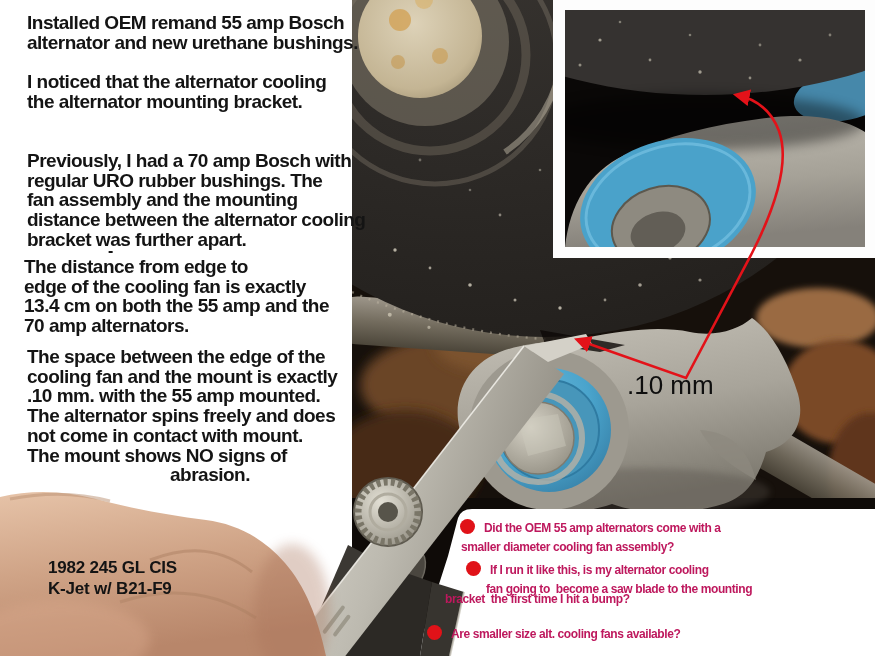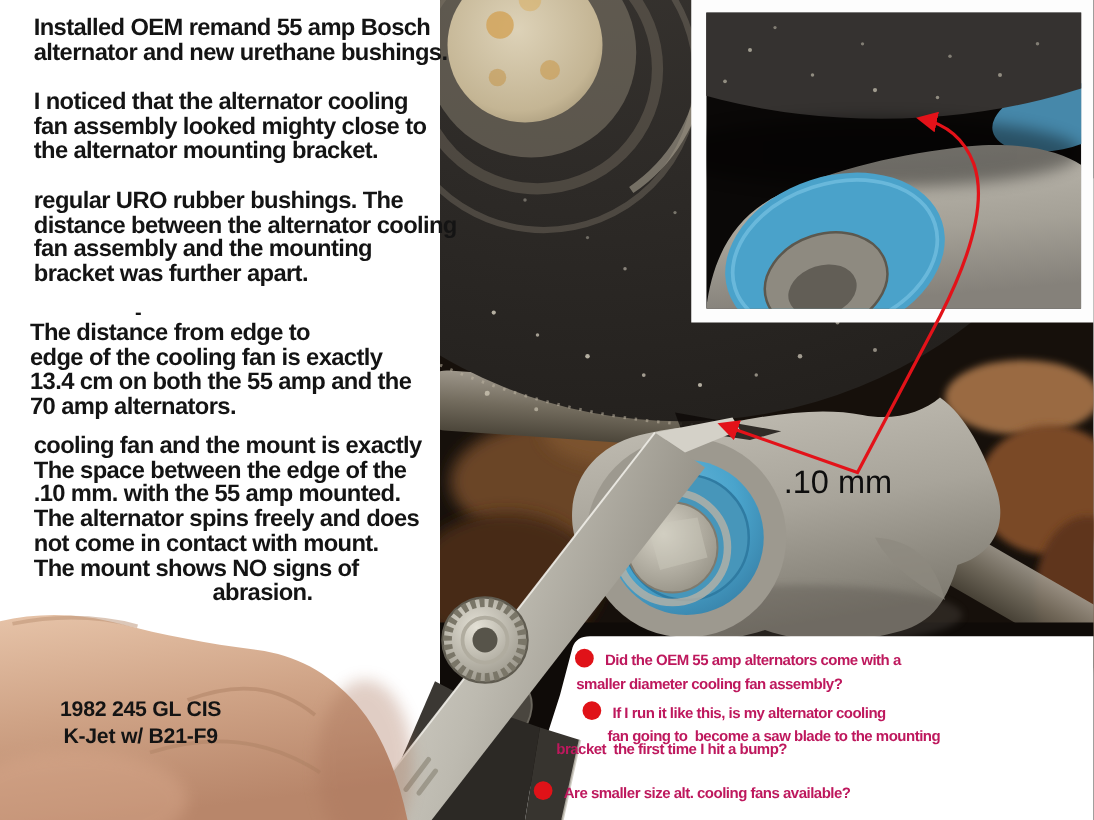--- a/index.html
+++ b/index.html
@@ -5,21 +5,21 @@
   html,body{margin:0;padding:0;background:#ffffff;}
   .stage{position:relative;width:875px;height:656px;overflow:hidden;background:#ffffff;
          font-family:"Liberation Sans",sans-serif;}
   .stage svg{position:absolute;left:0;top:0;}
   .notes{position:absolute;left:0;top:0;width:352px;color:#141414;}
   .para{position:absolute;}
   .ln{font-weight:bold;font-size:19px;line-height:19.7px;letter-spacing:-0.5px;white-space:nowrap;color:#141414;}
   .indent{padding-left:143px;}
   .dash{position:absolute;left:108px;top:242px;font-weight:bold;font-size:16px;color:#141414;}
   .vehicle{position:absolute;left:48px;top:557px;}
-  .vehicle .ln{font-size:17px;line-height:21px;letter-spacing:-0.2px;text-align:center;}
+  .vehicle .ln{font-size:17px;line-height:21px;letter-spacing:-0.2px;}
   .gap-label{position:absolute;left:627px;top:370px;font-weight:normal;font-size:26px;
              letter-spacing:0px;color:#0e0e0e;white-space:nowrap;}
   .q-line{position:absolute;font-weight:bold;font-size:12px;line-height:19px;letter-spacing:-0.4px;
           color:#be185d;white-space:pre;}
   .dot{display:inline-block;width:15px;height:15px;border-radius:50%;background:#e01218;
        margin-right:9px;vertical-align:-2px;}
 </style>
 </head>
 <body>
 
@@ -241,39 +241,39 @@
     <path d="M578,340 L686,378 L752,253 C775,208 790,162 779,131 C771,110 756,99 737,95" fill="none" stroke="#e31219" stroke-width="2.6" marker-start="url(#arrowHd)" marker-end="url(#arrowHd)"></path>
   </svg>
 
   <div class="notes">
     <div class="para" style="left:27px;top:13px">
       <div class="ln">Installed OEM remand 55 amp Bosch</div>
       <div class="ln">alternator and new urethane bushings.</div>
     </div>
     <div class="para" style="left:27px;top:72px">
       <div class="ln">I noticed that the alternator cooling</div>
-      <div class="ln">fan assembly looked mighty close to</div>
       <div class="ln">the alternator mounting bracket.</div>
     </div>
     <div class="para" style="left:27px;top:151px">
+      <div class="ln">Previously, I had a 70 amp Bosch with</div>
       <div class="ln">regular URO rubber bushings. The</div>
+      <div class="ln">fan assembly and the mounting</div>
       <div class="ln">distance between the alternator cooling</div>
-      <div class="ln">fan assembly and the mounting</div>
       <div class="ln">bracket was further apart.</div>
     </div>
     <div class="dash">-</div>
     <div class="para" style="left:24px;top:257px">
       <div class="ln">The distance from edge to</div>
       <div class="ln">edge of the cooling fan is exactly</div>
       <div class="ln">13.4 cm on both the 55 amp and the</div>
       <div class="ln">70 amp alternators.</div>
     </div>
     <div class="para" style="left:27px;top:347px">
+      <div class="ln">The space between the edge of the</div>
       <div class="ln">cooling fan and the mount is exactly</div>
-      <div class="ln">The space between the edge of the</div>
       <div class="ln">.10 mm. with the 55 amp mounted.</div>
       <div class="ln">The alternator spins freely and does</div>
       <div class="ln">not come in contact with mount.</div>
       <div class="ln">The mount shows NO signs of</div>
       <div class="ln indent">abrasion.</div>
     </div>
   </div>
 
   <div class="vehicle">
     <div class="ln">1982 245 GL CIS</div>

